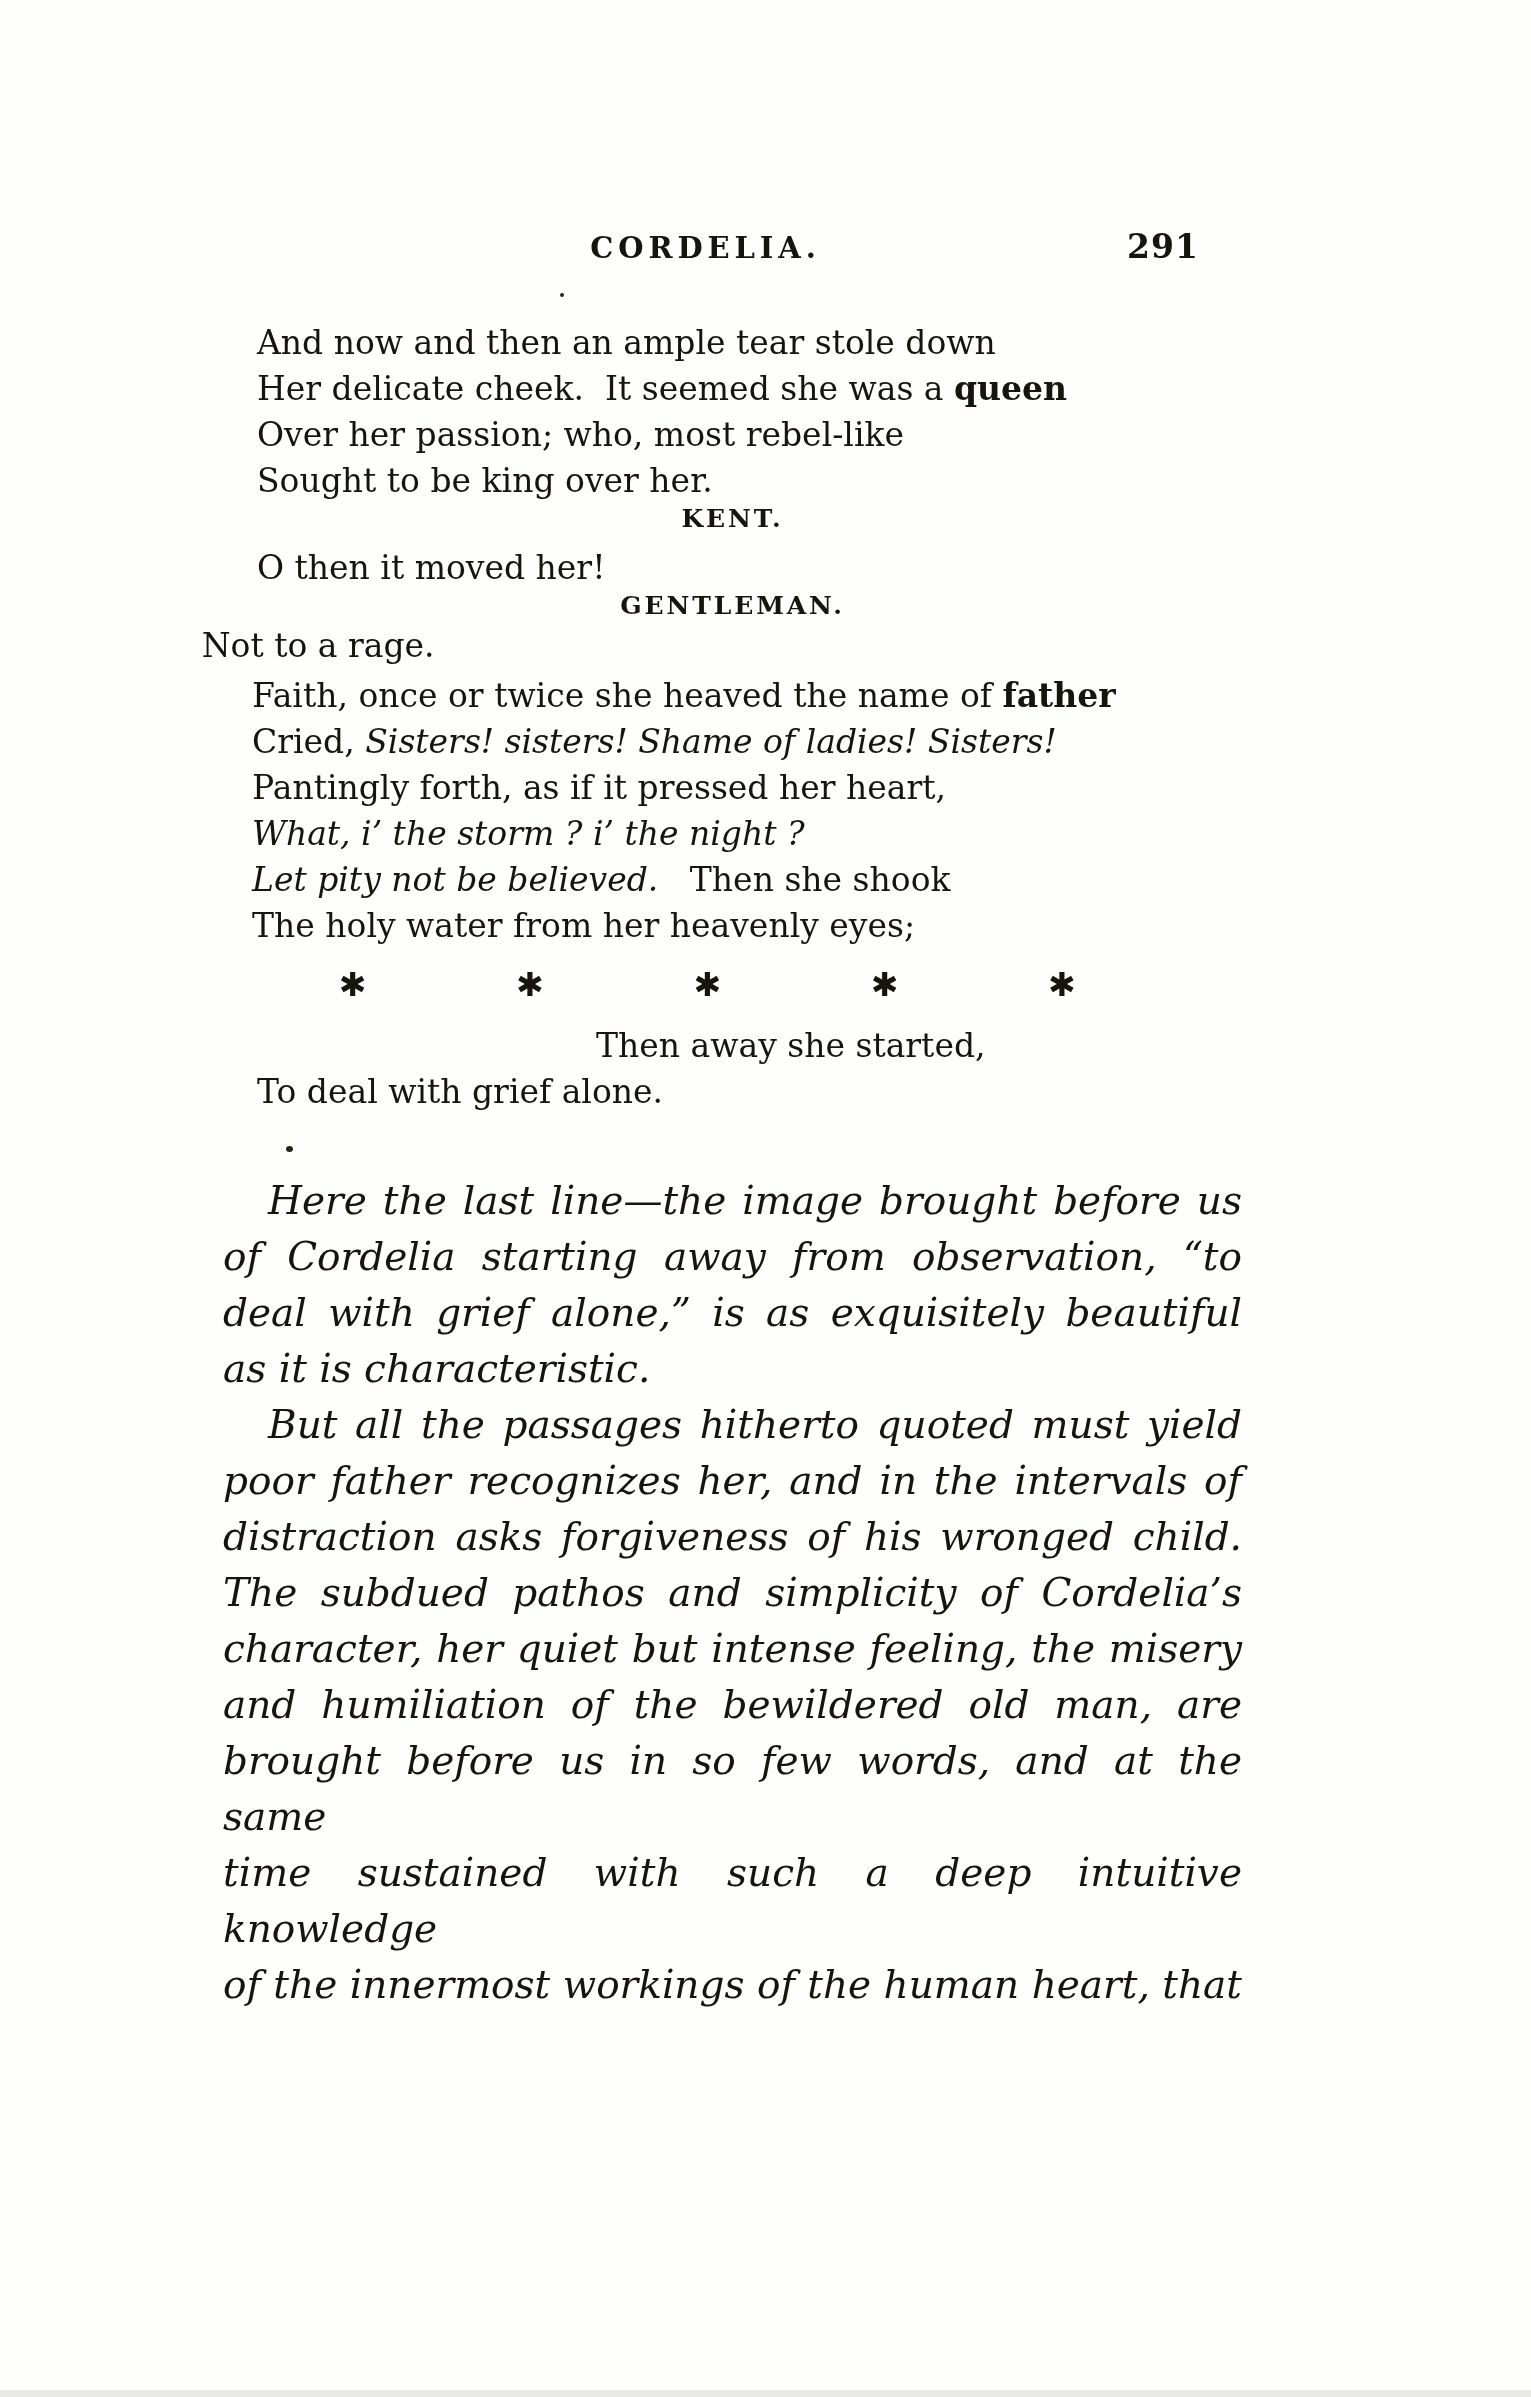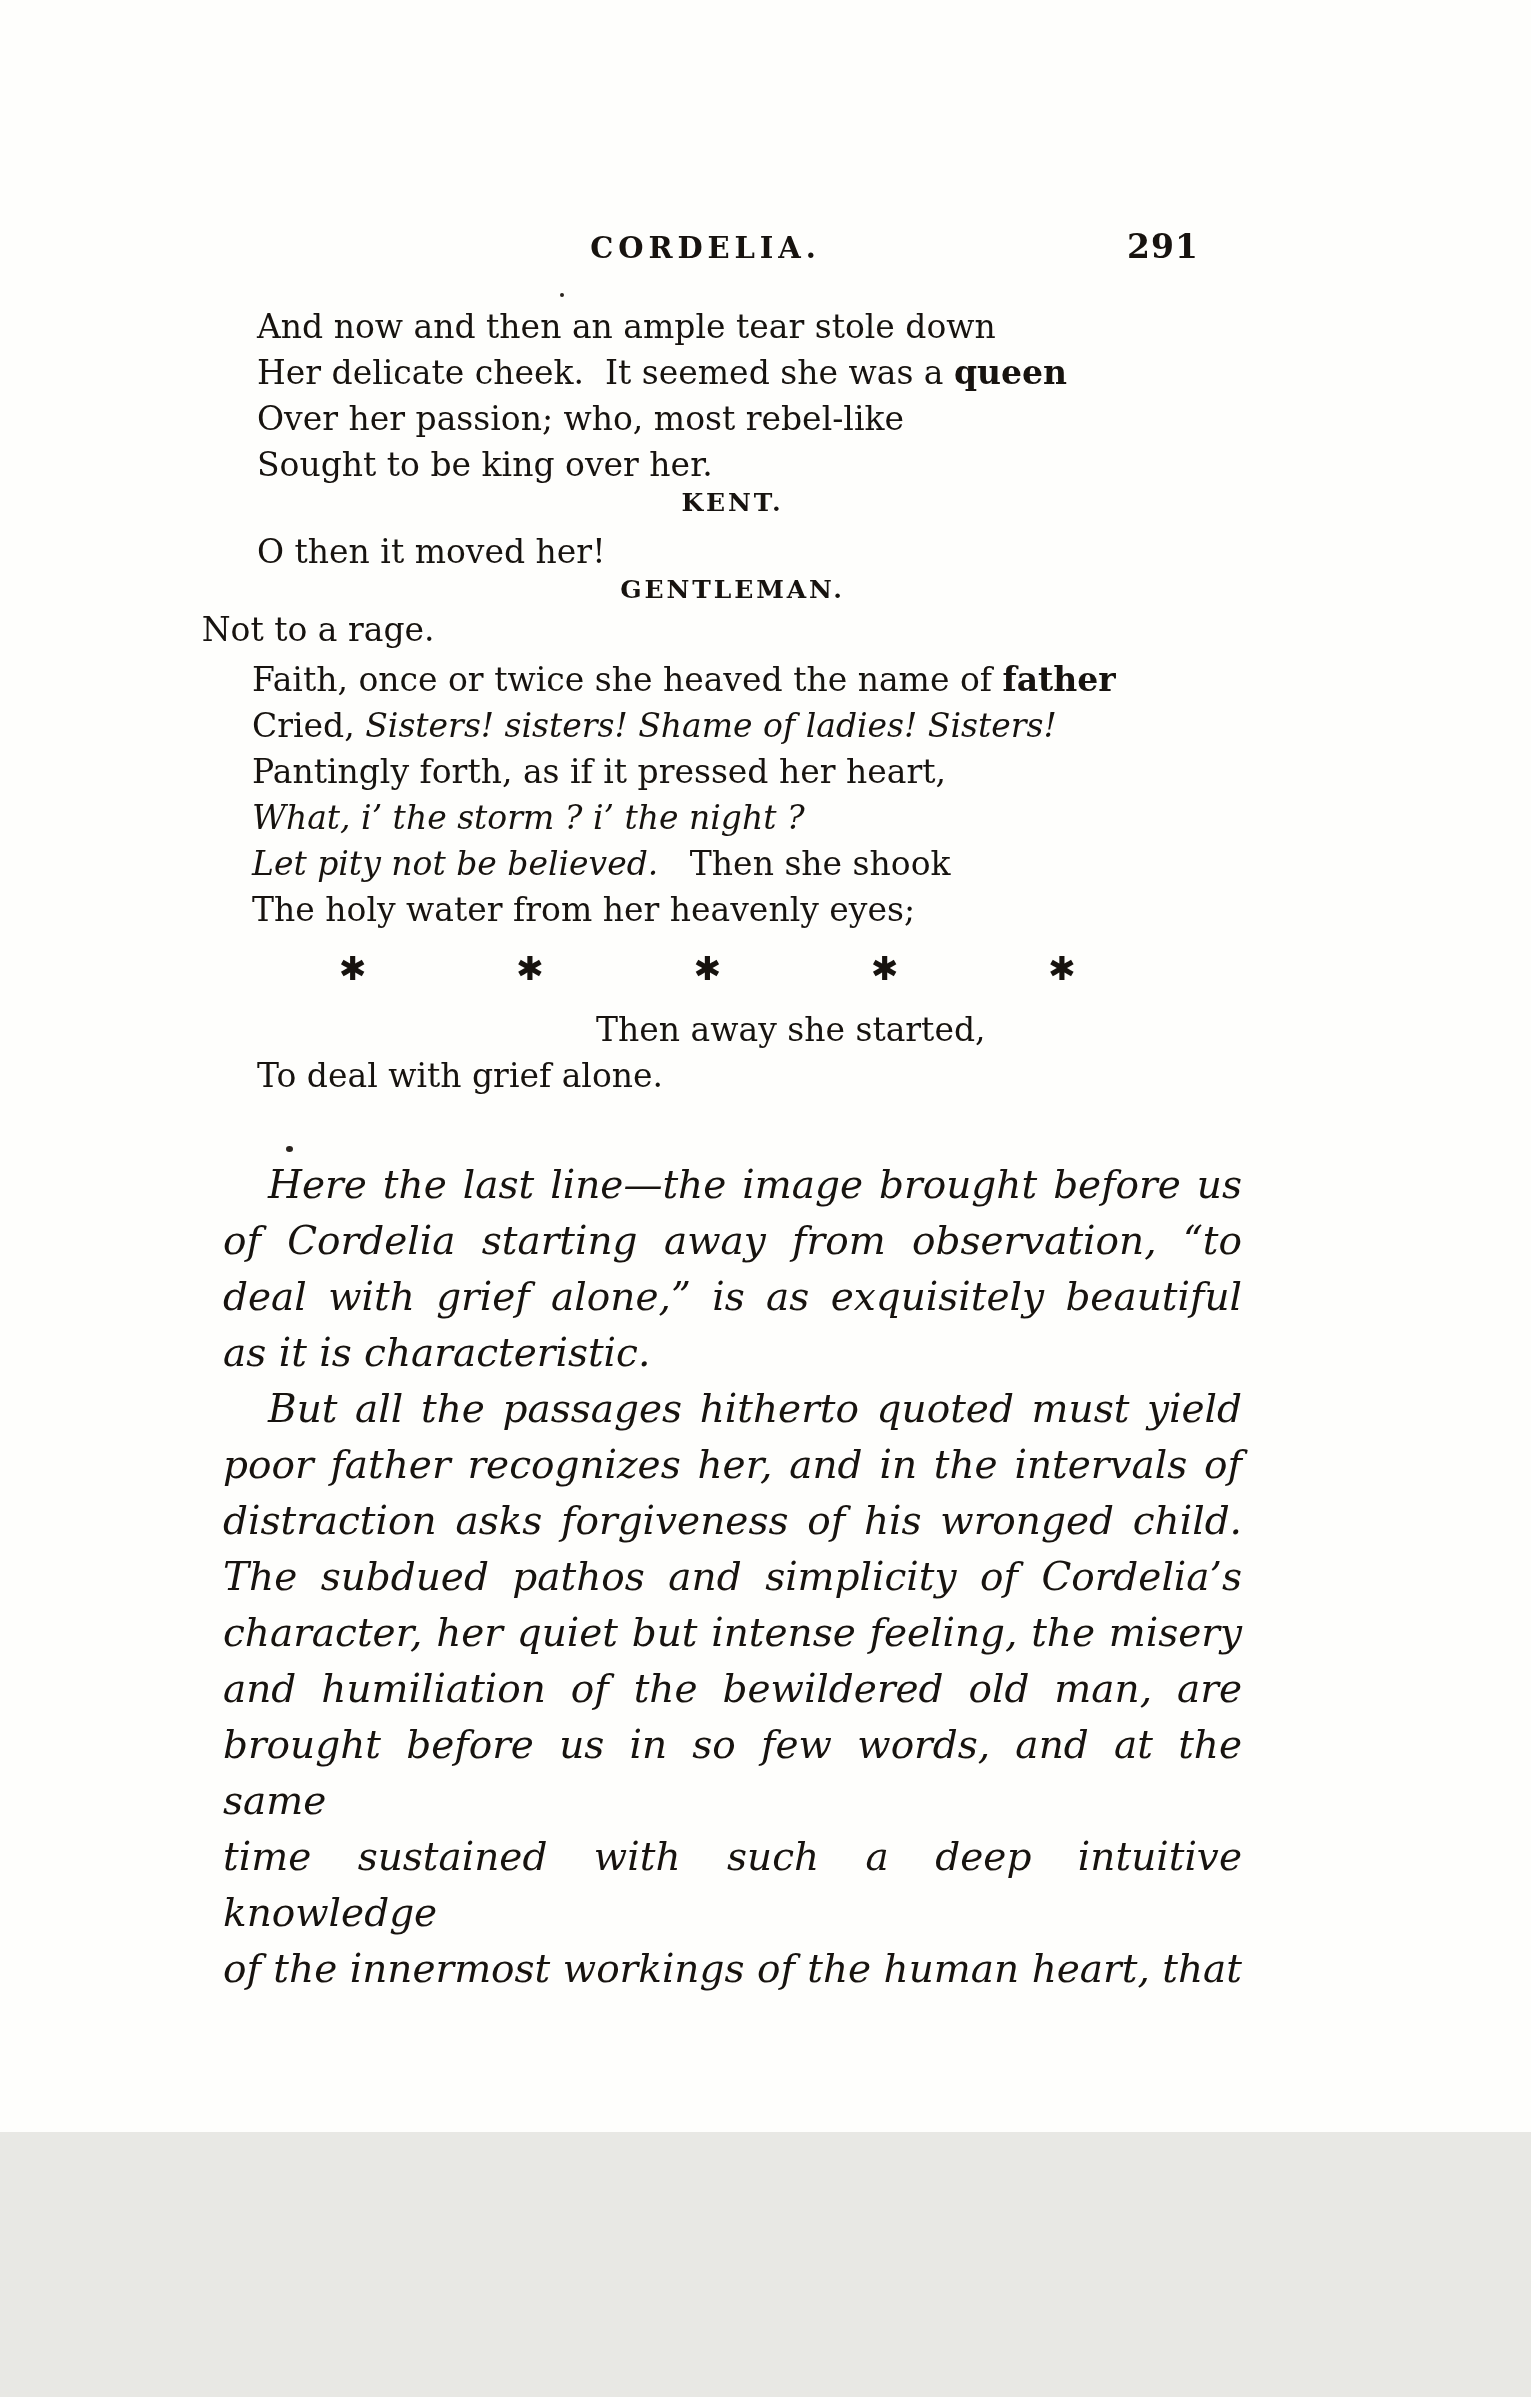--- a/index.html
+++ b/index.html
@@ -1,19 +1,19 @@
 <!DOCTYPE html>
 <html><head>
 <meta charset="utf-8">
 <style>
   html, body { margin: 0; padding: 0; background: #e8e8e4; }
   .page {
     position: relative;
     width: 1531px;
-    height: 2132px;
+    height: 2390px;
     margin: 0 auto;
     background: #fefefc;
     color: #17130f;
     font-family: "DejaVu Serif", serif;
     overflow: hidden;
   }
   .running-header {
     position: absolute;
     top: 231px;
     left: 223px;
@@ -32,21 +32,21 @@
     position: absolute;
     top: -3.9px;
     right: 43px;
     font-size: 33px;
     font-weight: bold;
     letter-spacing: 1px;
   }
   .content {
     position: absolute;
     left: 223px;
-    top: 304px;
+    top: 320px;
     width: 1019px;
   }
   .verse-block {
     padding-left: 34px;
     font-size: 33px;
     line-height: 46px;
   }
   .verse-line { white-space: pre; }
   .it { font-style: italic; }
   .bd { font-weight: bold; }

